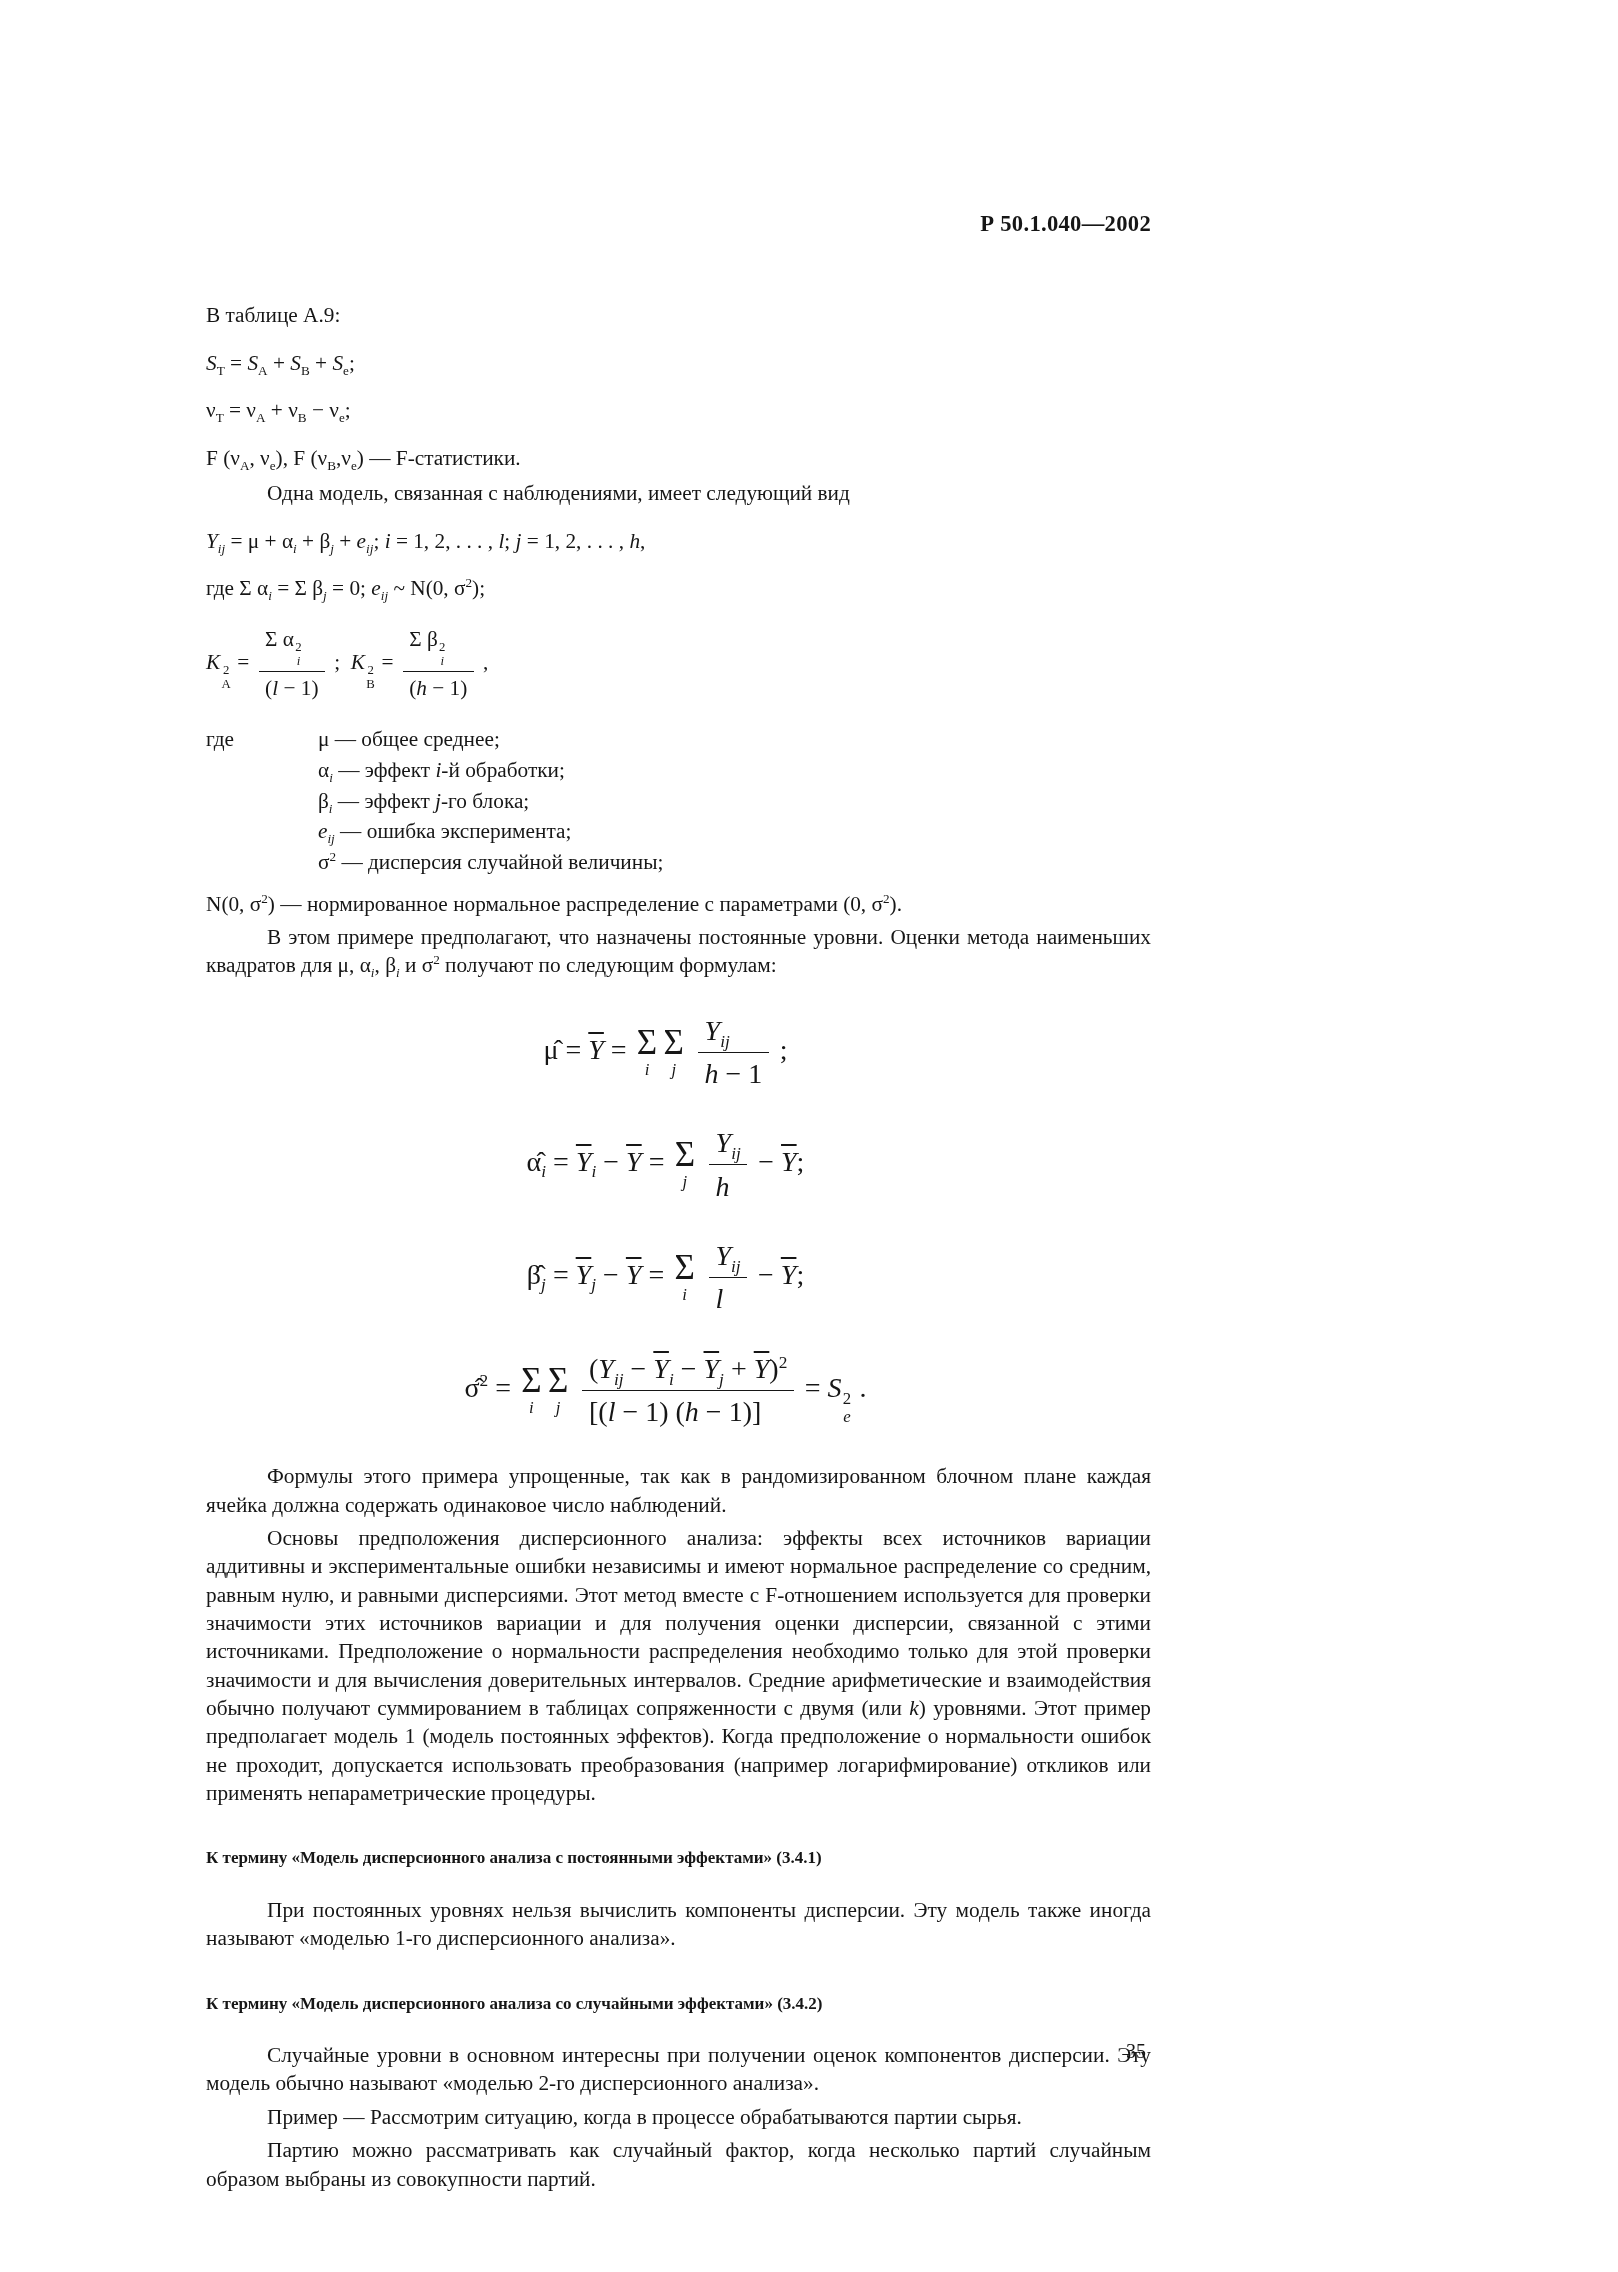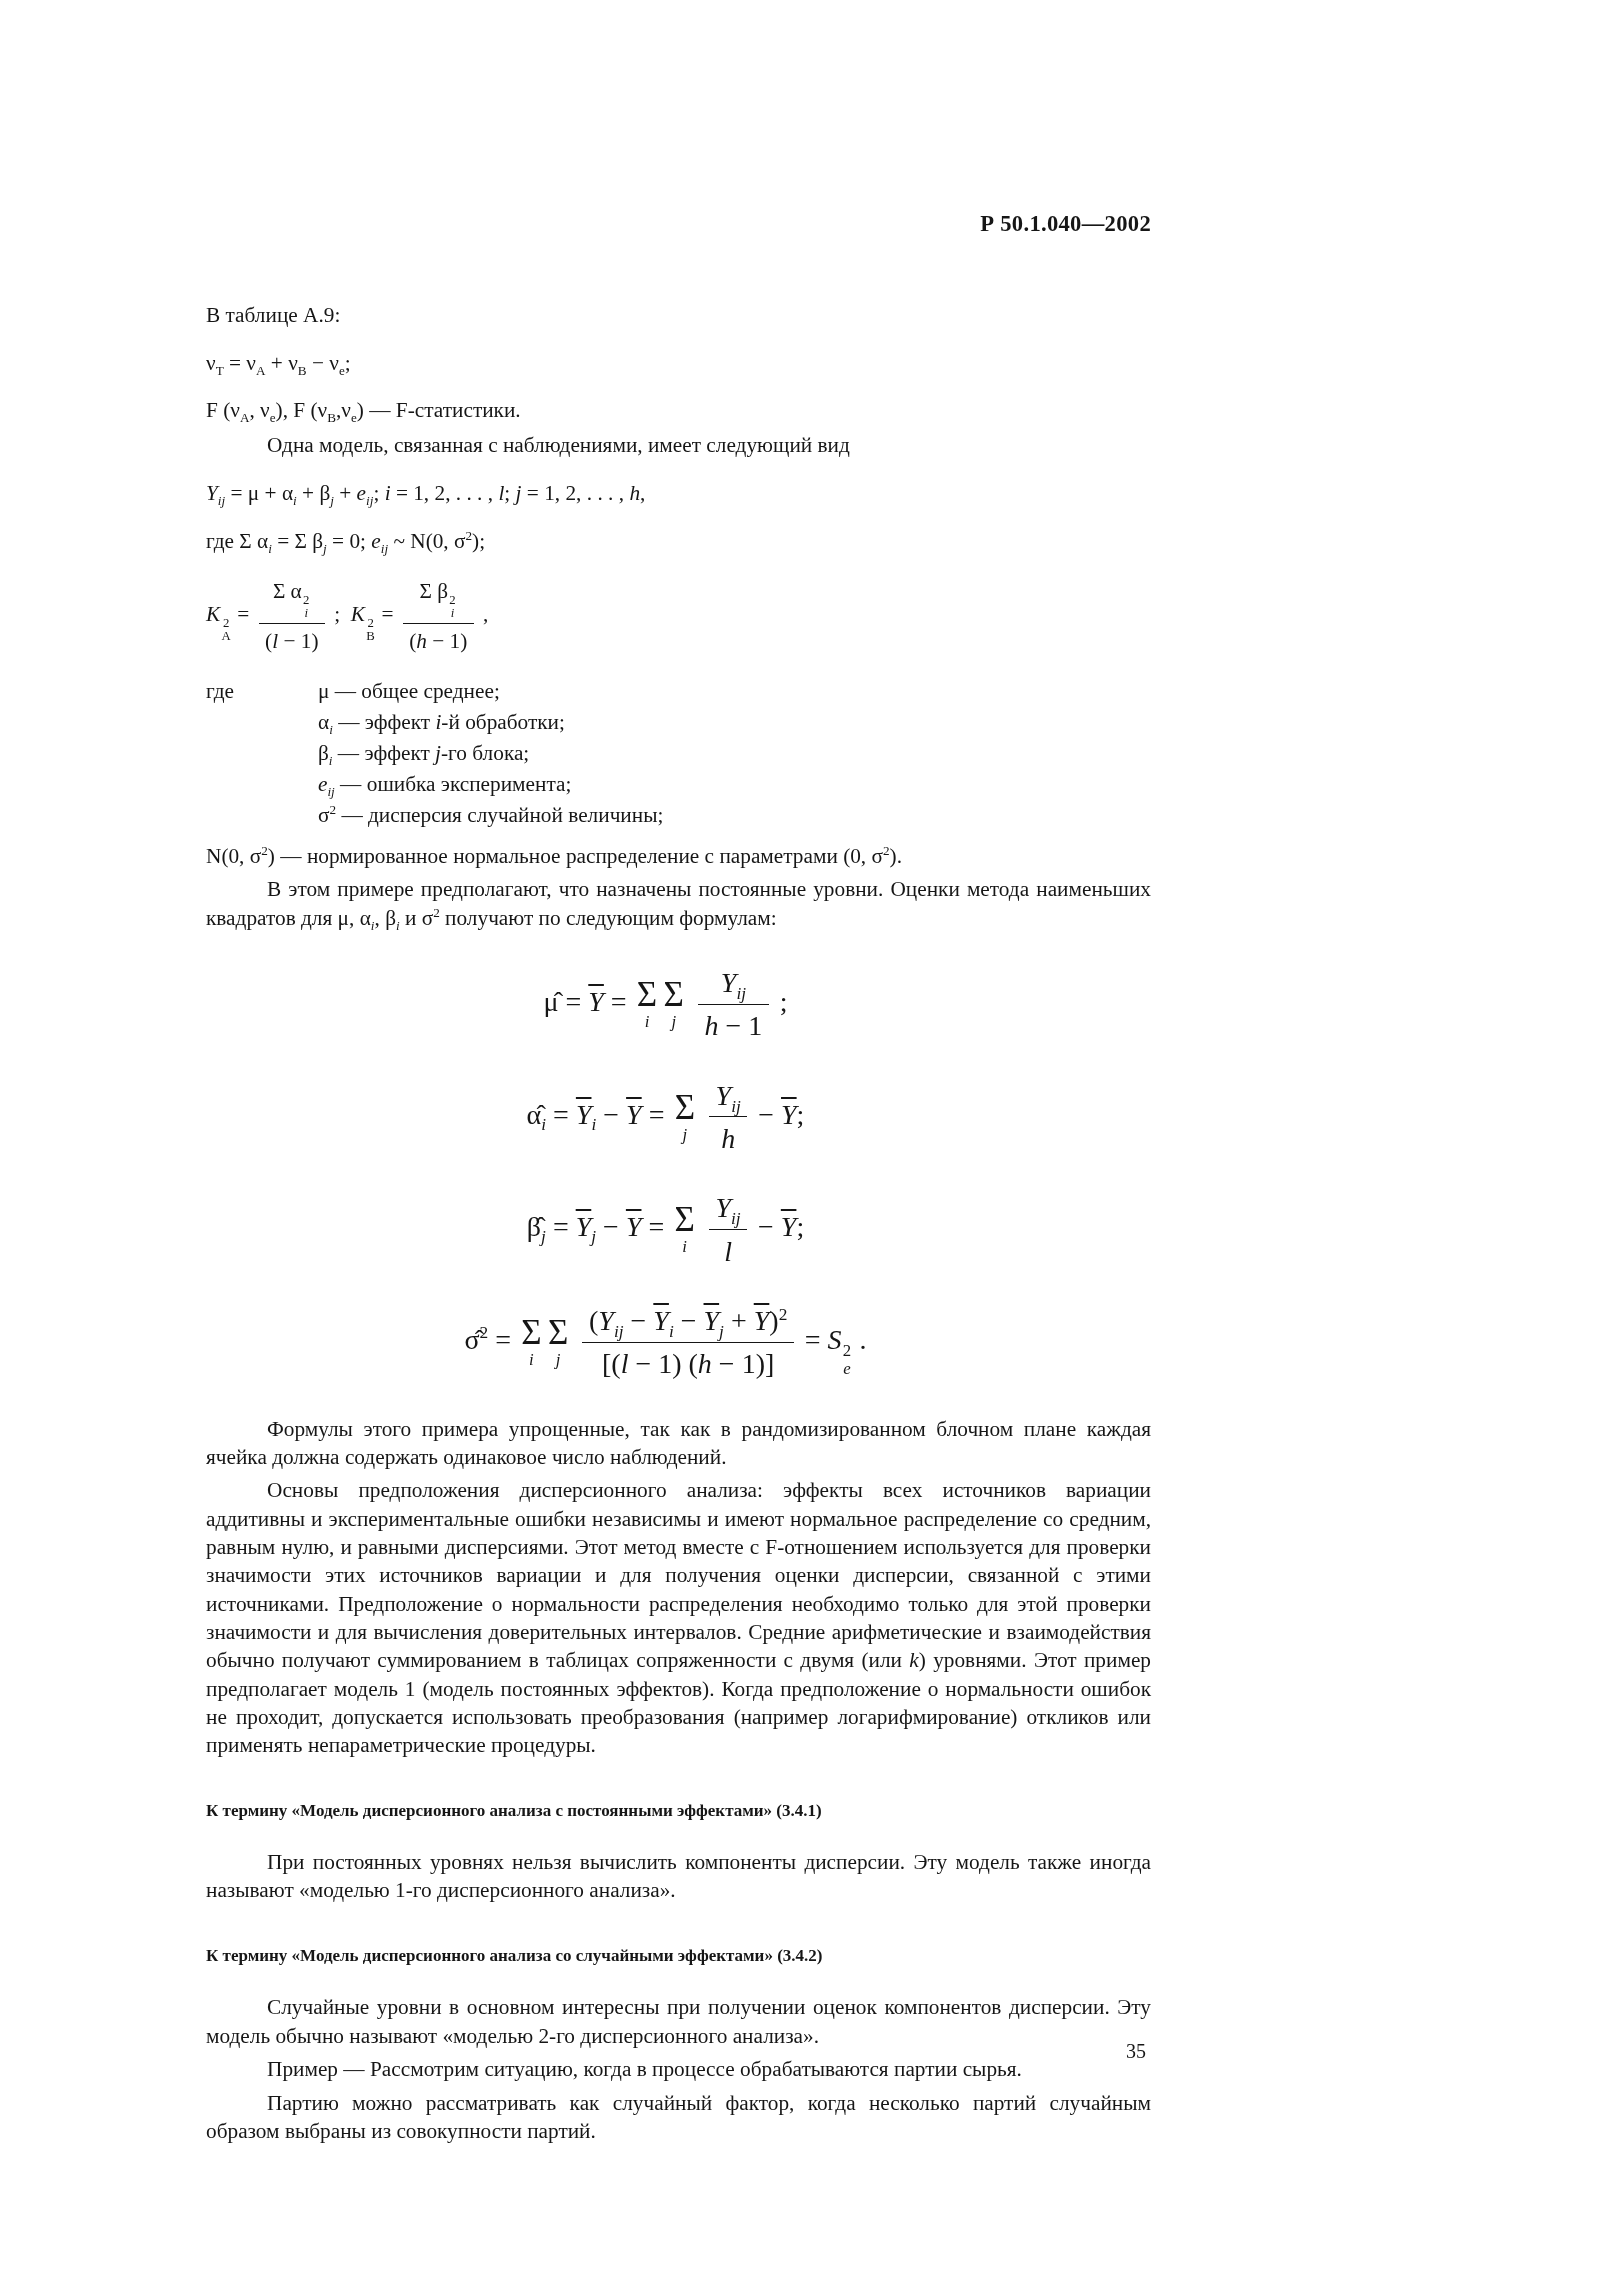--- a/index.html
+++ b/index.html
@@ -43,21 +43,21 @@
     line-height: 1.05;
     margin-left: 1.3px;
     margin-right: 1.3px;
   }
   .ss span { display: block; }
 
   
   .frac {
     display: inline-block;
     vertical-align: middle;
-    text-align: center;
+    text-align: left;
     margin: 0 3.9px;
   }
   .frac .num {
     display: block;
     padding: 0 6.5px 2.6px;
     border-bottom: 1.3px solid #161616;
   }
   .frac .den { display: block; padding: 2.6px 6.5px 0; }
 
   
@@ -104,20 +104,21 @@
 <div class="page">
 
   <div class="header">
     <span>Р 50.1.040—2002</span>
   </div>
 
   <main>
 
     <p class="noindent">В таблице А.9:</p>
 
+    <p class="fline"><i>S</i><sub>T</sub> = <i>S</i><sub>A</sub> + <i>S</i><sub>B</sub> + <i>S</i><sub>e</sub>;</p>
     <p class="fline">ν<sub>T</sub> = ν<sub>A</sub> + ν<sub>B</sub> − ν<sub>e</sub>;</p>
     <p class="fline">F (ν<sub>A</sub>, ν<sub>e</sub>), F (ν<sub>B</sub>,ν<sub>e</sub>) — F-статистики.</p>
 
     <p class="para fline-tight">Одна модель, связанная с наблюдениями, имеет следующий вид</p>
 
     <p class="fline"><i>Y<sub>ij</sub></i> = μ + α<sub><i>i</i></sub> + β<sub><i>j</i></sub> + <i>e<sub>ij</sub></i>; <i>i</i> = 1, 2, . . . , <i>l</i>; <i>j</i> = 1, 2, . . . , <i>h</i>,</p>
     <p class="fline">где Σ α<sub><i>i</i></sub> = Σ β<sub><i>j</i></sub> = 0; <i>e<sub>ij</sub></i> ~ N(0, σ<sup>2</sup>);</p>
     <p class="fline eq-tall"><i>K</i><span class="ss">
           <span>2</span>
           <span>A</span>

